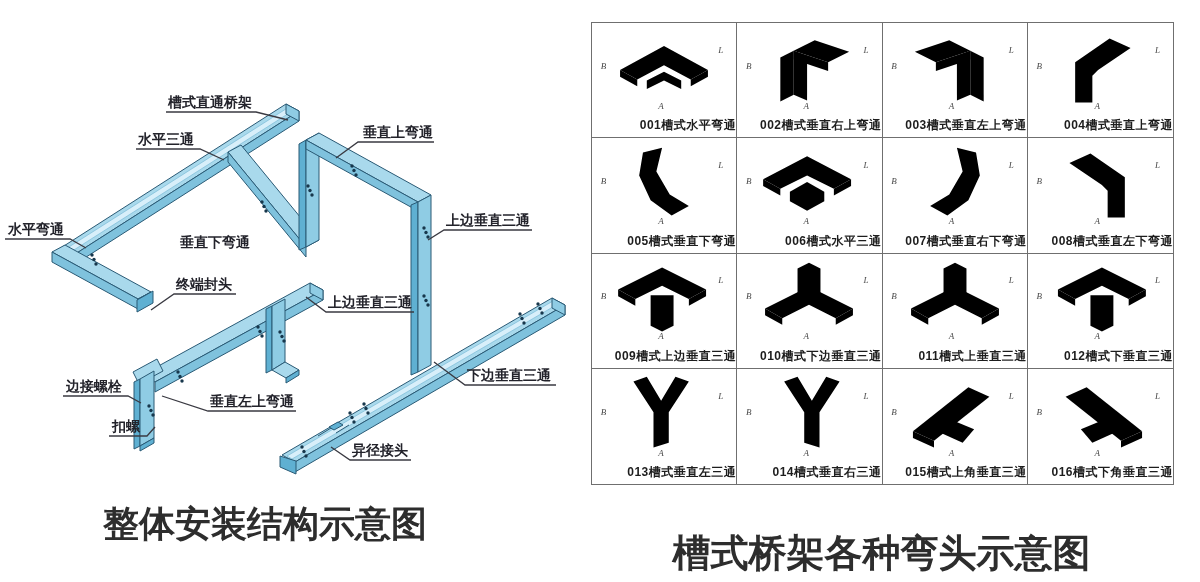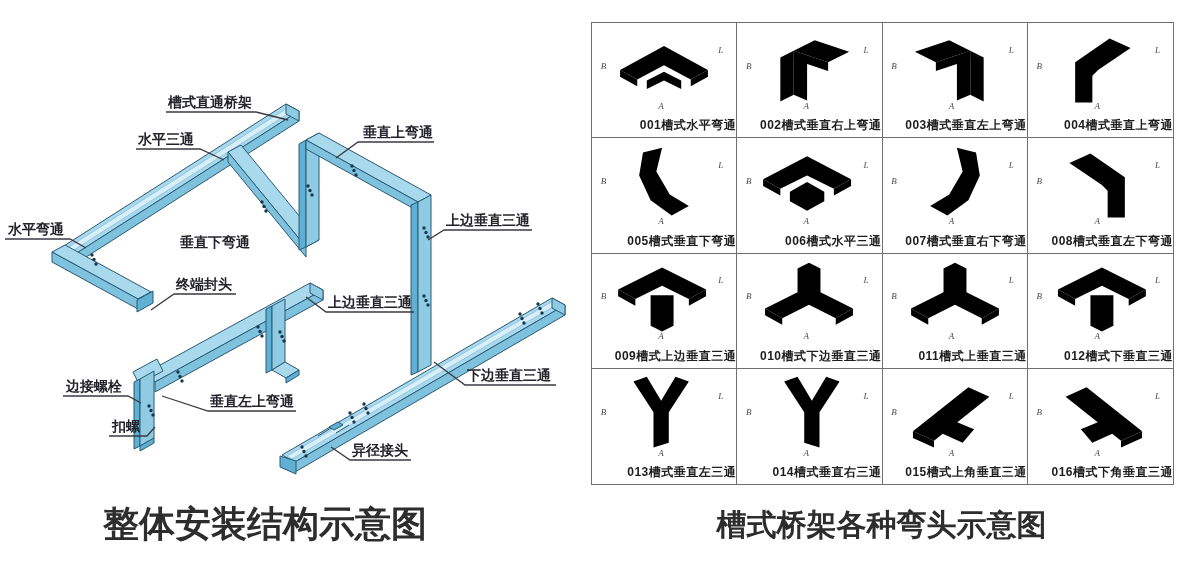--- a/index.html
+++ b/index.html
@@ -10,21 +10,21 @@
   #left-diagram polygon{stroke:#2a5a75;stroke-width:1;stroke-linejoin:round;}
   .f-top{fill:#a9d9ec;} .f-front{fill:#7fc2dd;} .f-end{fill:#8fcce4;} .f-dark{fill:#5fb0d2;}
   .f-stripe{fill:#d8effa;stroke:#6fb3d1 !important;stroke-width:.6 !important;}
   .bolt{fill:#17374c;stroke:none;}
   .callout-line{fill:none;stroke:#3a3a42;stroke-width:1.3;}
   .callout-text{font:bold 14px "Liberation Sans",sans-serif;fill:#23232b;}
   
   .big-caption{position:absolute;text-align:center;color:#2d2d2d;
                font-family:"Liberation Serif","DejaVu Serif",serif;font-weight:bold;}
   #left-caption{left:35px;top:500px;width:460px;font-size:36px;letter-spacing:0px;}
-  #right-caption{left:591px;top:505px;width:581px;font-size:30px;letter-spacing:0px;}
+  #right-caption{left:591px;top:528px;width:581px;font-size:38px;letter-spacing:0px;}
   
   #grid{position:absolute;left:591px;top:22px;width:581px;height:461px;
         border:1px solid #6f6f6f;display:grid;background:#fff;
         grid-template-columns:repeat(4,1fr);grid-template-rows:repeat(4,1fr);}
   .cell{position:relative;border-right:1px solid #6f6f6f;border-bottom:1px solid #6f6f6f;}
   .cell:nth-child(4n){border-right:none;}
   .cell:nth-child(n+13){border-bottom:none;}
   .cell .cap{position:absolute;bottom:3px;left:0;width:100%;text-align:right;
              font:bold 12px "Liberation Sans",sans-serif;color:#1d1d1d;letter-spacing:.5px;}
   .cell svg.sk{position:absolute;left:50%;top:3px;margin-left:-62px;width:124px;height:86px;}

